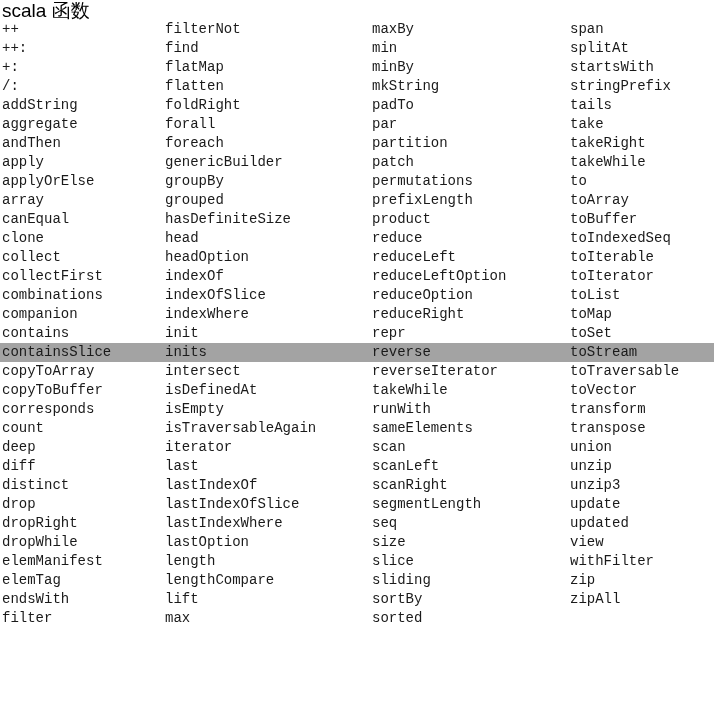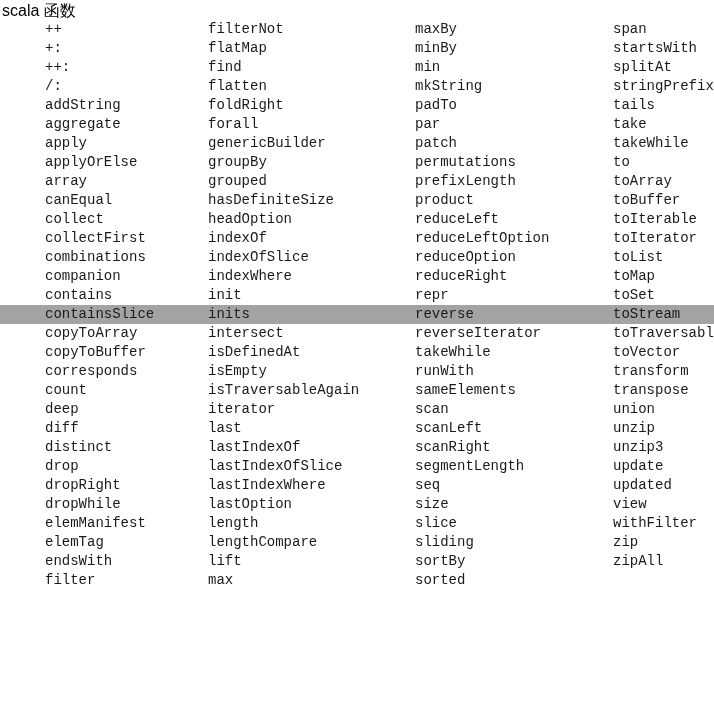--- a/index.html
+++ b/index.html
@@ -10,37 +10,36 @@
   }
   body {
     width: 714px;
     height: 709px;
     overflow: hidden;
     font-family: "Liberation Mono", "DejaVu Sans Mono", monospace;
     color: #1a1a1a;
   }
   #page-title {
     font-family: "Liberation Sans", "DejaVu Sans", sans-serif;
-    font-size: 16px;
+    font-size: 19px;
     line-height: 19px;
     padding: 1px 0 0 2px;
     color: #000000;
     white-space: pre;
   }
   #method-grid {
     position: relative;
     width: 714px;
   }
   .grid-row {
     display: block;
     height: 19px;
     line-height: 19px;
     white-space: nowrap;
     position: relative;
-    padding-left: 43px;
   }
   .grid-row.is-highlighted {
     background: #a3a3a3;
   }
   .cell {
     display: inline-block;
     font-size: 14px;
     font-family: "Liberation Mono", "DejaVu Sans Mono", monospace;
     vertical-align: top;
     white-space: pre;
@@ -52,29 +51,31 @@
   .cell.c3 { width: 146px; padding-left: 2px; box-sizing: border-box; }
   .cell:empty::after { content: ""; }
 </style>
 </head>
 <body>
 
 <div id="page-title">scala 函数</div>
 
 <div id="method-grid">
     <div class="grid-row"><span class="cell c0">++</span><span class="cell c1">filterNot</span><span class="cell c2">maxBy</span><span class="cell c3">span</span></div>
+    <div class="grid-row"><span class="cell c0">++:</span><span class="cell c1">find</span><span class="cell c2">min</span><span class="cell c3">splitAt</span></div>
     <div class="grid-row"><span class="cell c0">+:</span><span class="cell c1">flatMap</span><span class="cell c2">minBy</span><span class="cell c3">startsWith</span></div>
-    <div class="grid-row"><span class="cell c0">++:</span><span class="cell c1">find</span><span class="cell c2">min</span><span class="cell c3">splitAt</span></div>
     <div class="grid-row"><span class="cell c0">/:</span><span class="cell c1">flatten</span><span class="cell c2">mkString</span><span class="cell c3">stringPrefix</span></div>
     <div class="grid-row"><span class="cell c0">addString</span><span class="cell c1">foldRight</span><span class="cell c2">padTo</span><span class="cell c3">tails</span></div>
     <div class="grid-row"><span class="cell c0">aggregate</span><span class="cell c1">forall</span><span class="cell c2">par</span><span class="cell c3">take</span></div>
+    <div class="grid-row"><span class="cell c0">andThen</span><span class="cell c1">foreach</span><span class="cell c2">partition</span><span class="cell c3">takeRight</span></div>
     <div class="grid-row"><span class="cell c0">apply</span><span class="cell c1">genericBuilder</span><span class="cell c2">patch</span><span class="cell c3">takeWhile</span></div>
     <div class="grid-row"><span class="cell c0">applyOrElse</span><span class="cell c1">groupBy</span><span class="cell c2">permutations</span><span class="cell c3">to</span></div>
     <div class="grid-row"><span class="cell c0">array</span><span class="cell c1">grouped</span><span class="cell c2">prefixLength</span><span class="cell c3">toArray</span></div>
     <div class="grid-row"><span class="cell c0">canEqual</span><span class="cell c1">hasDefiniteSize</span><span class="cell c2">product</span><span class="cell c3">toBuffer</span></div>
+    <div class="grid-row"><span class="cell c0">clone</span><span class="cell c1">head</span><span class="cell c2">reduce</span><span class="cell c3">toIndexedSeq</span></div>
     <div class="grid-row"><span class="cell c0">collect</span><span class="cell c1">headOption</span><span class="cell c2">reduceLeft</span><span class="cell c3">toIterable</span></div>
     <div class="grid-row"><span class="cell c0">collectFirst</span><span class="cell c1">indexOf</span><span class="cell c2">reduceLeftOption</span><span class="cell c3">toIterator</span></div>
     <div class="grid-row"><span class="cell c0">combinations</span><span class="cell c1">indexOfSlice</span><span class="cell c2">reduceOption</span><span class="cell c3">toList</span></div>
     <div class="grid-row"><span class="cell c0">companion</span><span class="cell c1">indexWhere</span><span class="cell c2">reduceRight</span><span class="cell c3">toMap</span></div>
     <div class="grid-row"><span class="cell c0">contains</span><span class="cell c1">init</span><span class="cell c2">repr</span><span class="cell c3">toSet</span></div>
     <div class="grid-row is-highlighted"><span class="cell c0">containsSlice</span><span class="cell c1">inits</span><span class="cell c2">reverse</span><span class="cell c3">toStream</span></div>
     <div class="grid-row"><span class="cell c0">copyToArray</span><span class="cell c1">intersect</span><span class="cell c2">reverseIterator</span><span class="cell c3">toTraversable</span></div>
     <div class="grid-row"><span class="cell c0">copyToBuffer</span><span class="cell c1">isDefinedAt</span><span class="cell c2">takeWhile</span><span class="cell c3">toVector</span></div>
     <div class="grid-row"><span class="cell c0">corresponds</span><span class="cell c1">isEmpty</span><span class="cell c2">runWith</span><span class="cell c3">transform</span></div>
     <div class="grid-row"><span class="cell c0">count</span><span class="cell c1">isTraversableAgain</span><span class="cell c2">sameElements</span><span class="cell c3">transpose</span></div>

